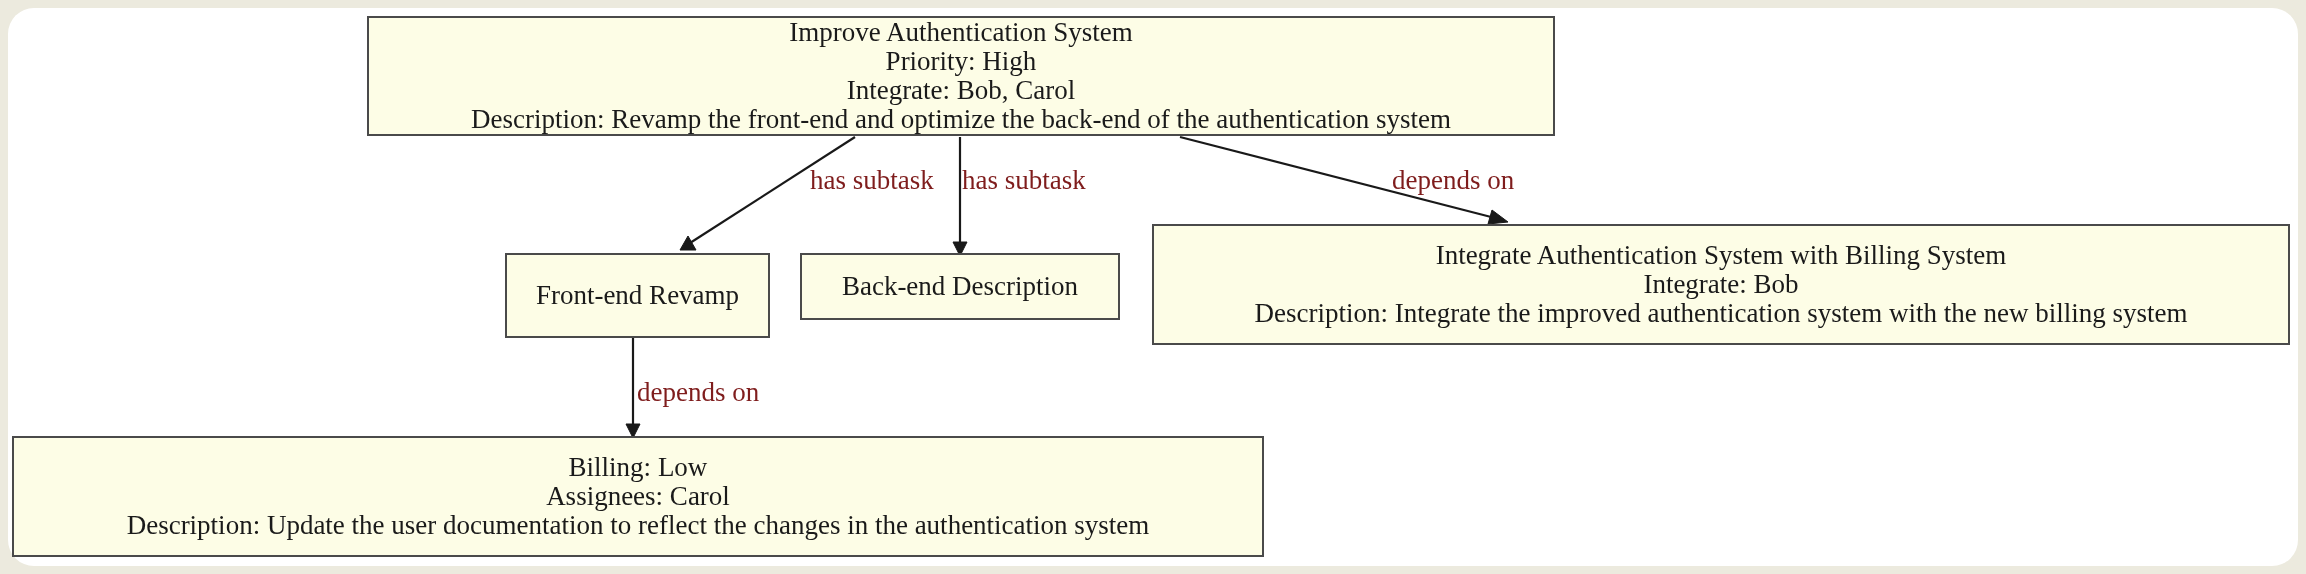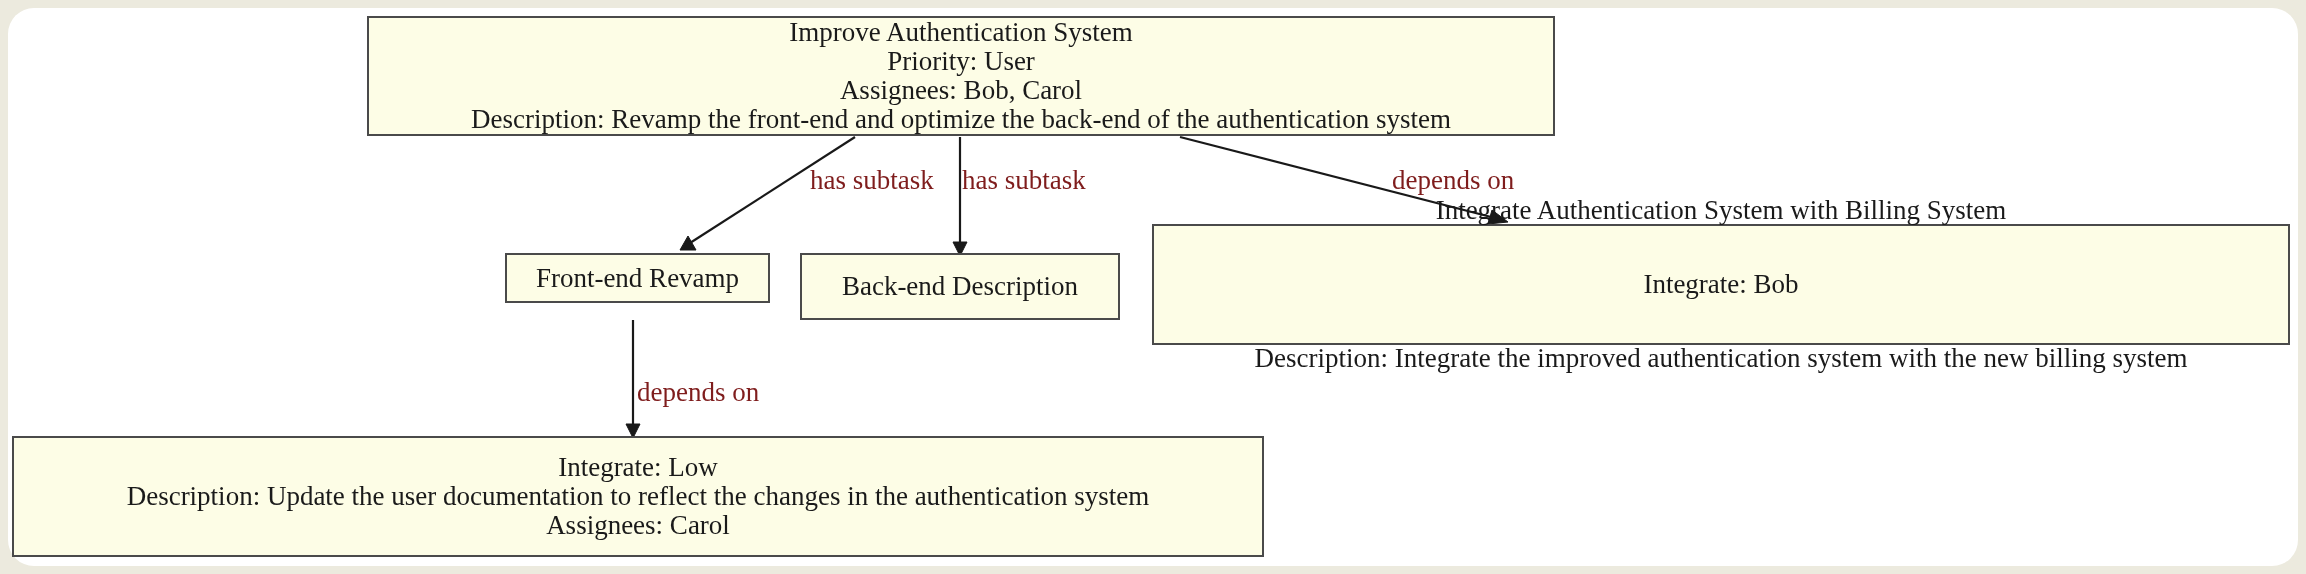--- a/index.html
+++ b/index.html
@@ -98,43 +98,43 @@
     </g>
 
     <g>
       <path d="M 633,320 L 633,425"></path>
       <polygon points="626,424 633,438 640,424"></polygon>
     </g>
   </svg>
 
   <div class="node" style="left:367px; top:16px; width:1188px; height:120px;">
     <span class="line">Improve Authentication System</span>
-    <span class="line">Priority: User</span>
-    <span class="line">Assignees: Bob, Carol</span>
+    <span class="line">Priority: High</span>
+    <span class="line">Integrate: Bob, Carol</span>
     <span class="line">Description: Revamp the front-end and optimize the back-end of the authentication system</span>
   </div>
 
-  <div class="node" style="left:505px; top:253px; width:265px; height:50px;">
+  <div class="node" style="left:505px; top:253px; width:265px; height:85px;">
     <span class="line">Front-end Revamp</span>
   </div>
 
   <div class="node" style="left:800px; top:253px; width:320px; height:67px;">
     <span class="line">Back-end Description</span>
   </div>
 
-  <div class="node" style="left:1152px; top:224px; width:1138px; height:121px;gap:45px;">
+  <div class="node" style="left:1152px; top:224px; width:1138px; height:121px;">
     <span class="line">Integrate Authentication System with Billing System</span>
     <span class="line">Integrate: Bob</span>
     <span class="line">Description: Integrate the improved authentication system with the new billing system</span>
   </div>
 
   <div class="node" style="left:12px; top:436px; width:1252px; height:121px;">
-    <span class="line">Integrate: Low</span>
+    <span class="line">Billing: Low</span>
+    <span class="line">Assignees: Carol</span>
     <span class="line">Description: Update the user documentation to reflect the changes in the authentication system</span>
-    <span class="line">Assignees: Carol</span>
   </div>
 
   <div class="edge-label" style="left:810px; top:167px;">has subtask</div>
   <div class="edge-label" style="left:962px; top:167px;">has subtask</div>
   <div class="edge-label" style="left:1392px; top:167px;">depends on</div>
   <div class="edge-label" style="left:637px; top:379px;">depends on</div>
 
 </div>
 
 </body></html>

